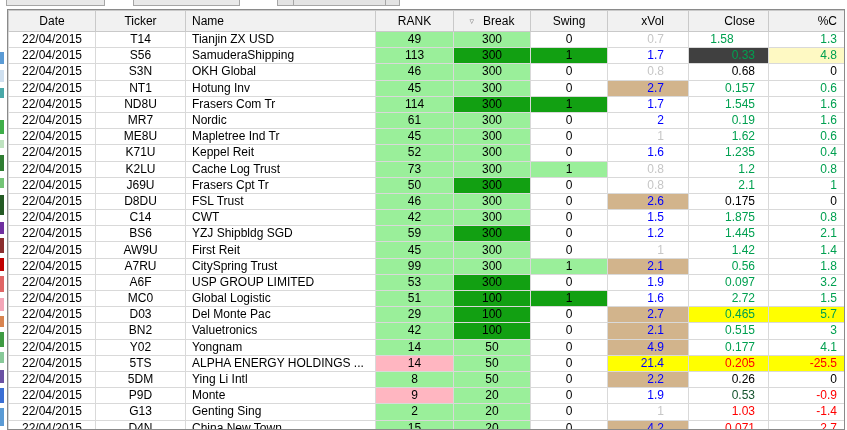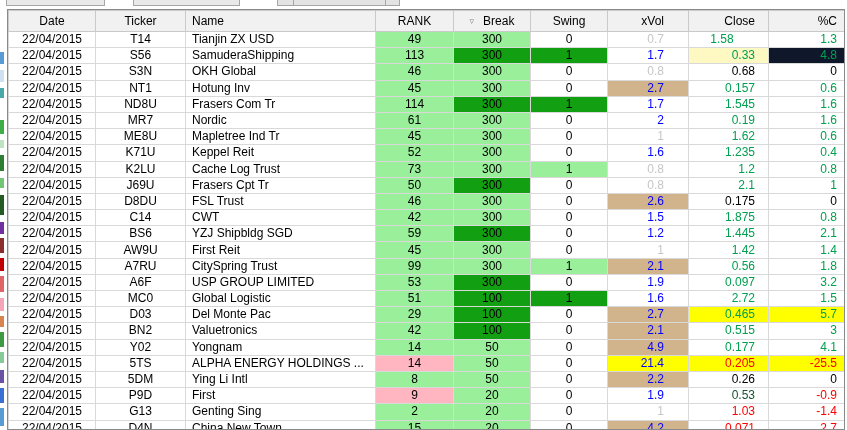--- a/index.html
+++ b/index.html
@@ -107,22 +107,22 @@
           <td class="c-pct" style="color: rgb(0, 160, 80);">1.3</td>
         </tr>
         <tr>
           <td class="c-date">22/04/2015</td>
           <td class="c-ticker">S56</td>
           <td class="c-name">SamuderaShipping</td>
           <td class="c-rank" style="background: rgb(154, 239, 154);">113</td>
           <td class="c-break" style="background: rgb(18, 160, 18);">300</td>
           <td class="c-swing" style="background: rgb(18, 160, 18);">1</td>
           <td class="c-xvol" style="color: rgb(0, 0, 255);">1.7</td>
-          <td class="c-close" style="background: #fef9c3; color: rgb(0, 160, 80);">0.33</td>
-          <td class="c-pct" style="background: #0f172a; color: rgb(0, 160, 80);">4.8</td>
+          <td class="c-close" style="background: #404040; color: rgb(0, 160, 80);">0.33</td>
+          <td class="c-pct" style="background: #fef9c3; color: rgb(0, 160, 80);">4.8</td>
         </tr>
         <tr>
           <td class="c-date">22/04/2015</td>
           <td class="c-ticker">S3N</td>
           <td class="c-name">OKH Global</td>
           <td class="c-rank" style="background: rgb(154, 239, 154);">46</td>
           <td class="c-break" style="background: rgb(154, 239, 154);">300</td>
           <td class="c-swing">0</td>
           <td class="c-xvol" style="color: rgb(198, 198, 198);">0.8</td>
           <td class="c-close" style="color: rgb(0, 0, 0);">0.68</td>
@@ -333,21 +333,21 @@
           <td class="c-rank" style="background: rgb(154, 239, 154);">8</td>
           <td class="c-break" style="background: rgb(154, 239, 154);">50</td>
           <td class="c-swing">0</td>
           <td class="c-xvol" style="background: rgb(210, 180, 140); color: rgb(0, 0, 255);">2.2</td>
           <td class="c-close" style="color: rgb(0, 0, 0);">0.26</td>
           <td class="c-pct" style="color: rgb(0, 0, 0);">0</td>
         </tr>
         <tr>
           <td class="c-date">22/04/2015</td>
           <td class="c-ticker">P9D</td>
-          <td class="c-name">First</td>
+          <td class="c-name">Monte</td>
           <td class="c-rank" style="background: rgb(255, 182, 193);">9</td>
           <td class="c-break" style="background: rgb(154, 239, 154);">20</td>
           <td class="c-swing">0</td>
           <td class="c-xvol" style="color: rgb(0, 0, 255);">1.9</td>
           <td class="c-close" style="color: #14532d; margin-left: 44px;">0.53</td>
           <td class="c-pct" style="color: rgb(255, 0, 0);">-0.9</td>
         </tr>
         <tr>
           <td class="c-date">22/04/2015</td>
           <td class="c-ticker">G13</td>

